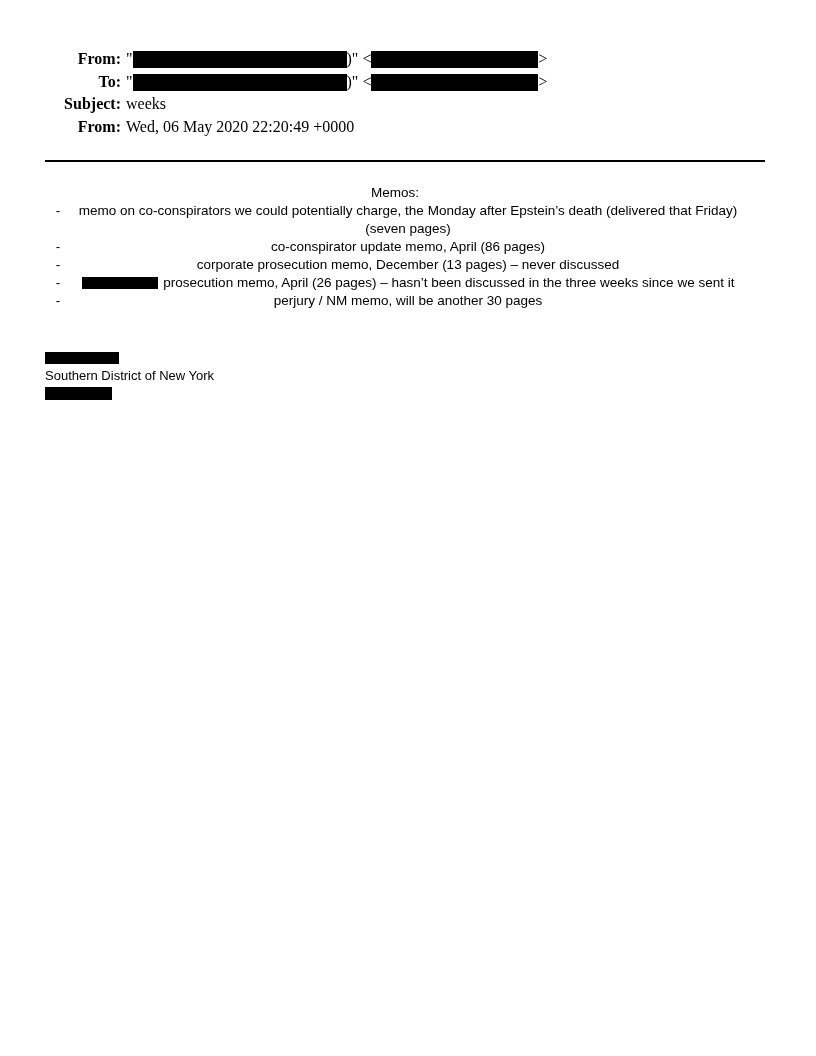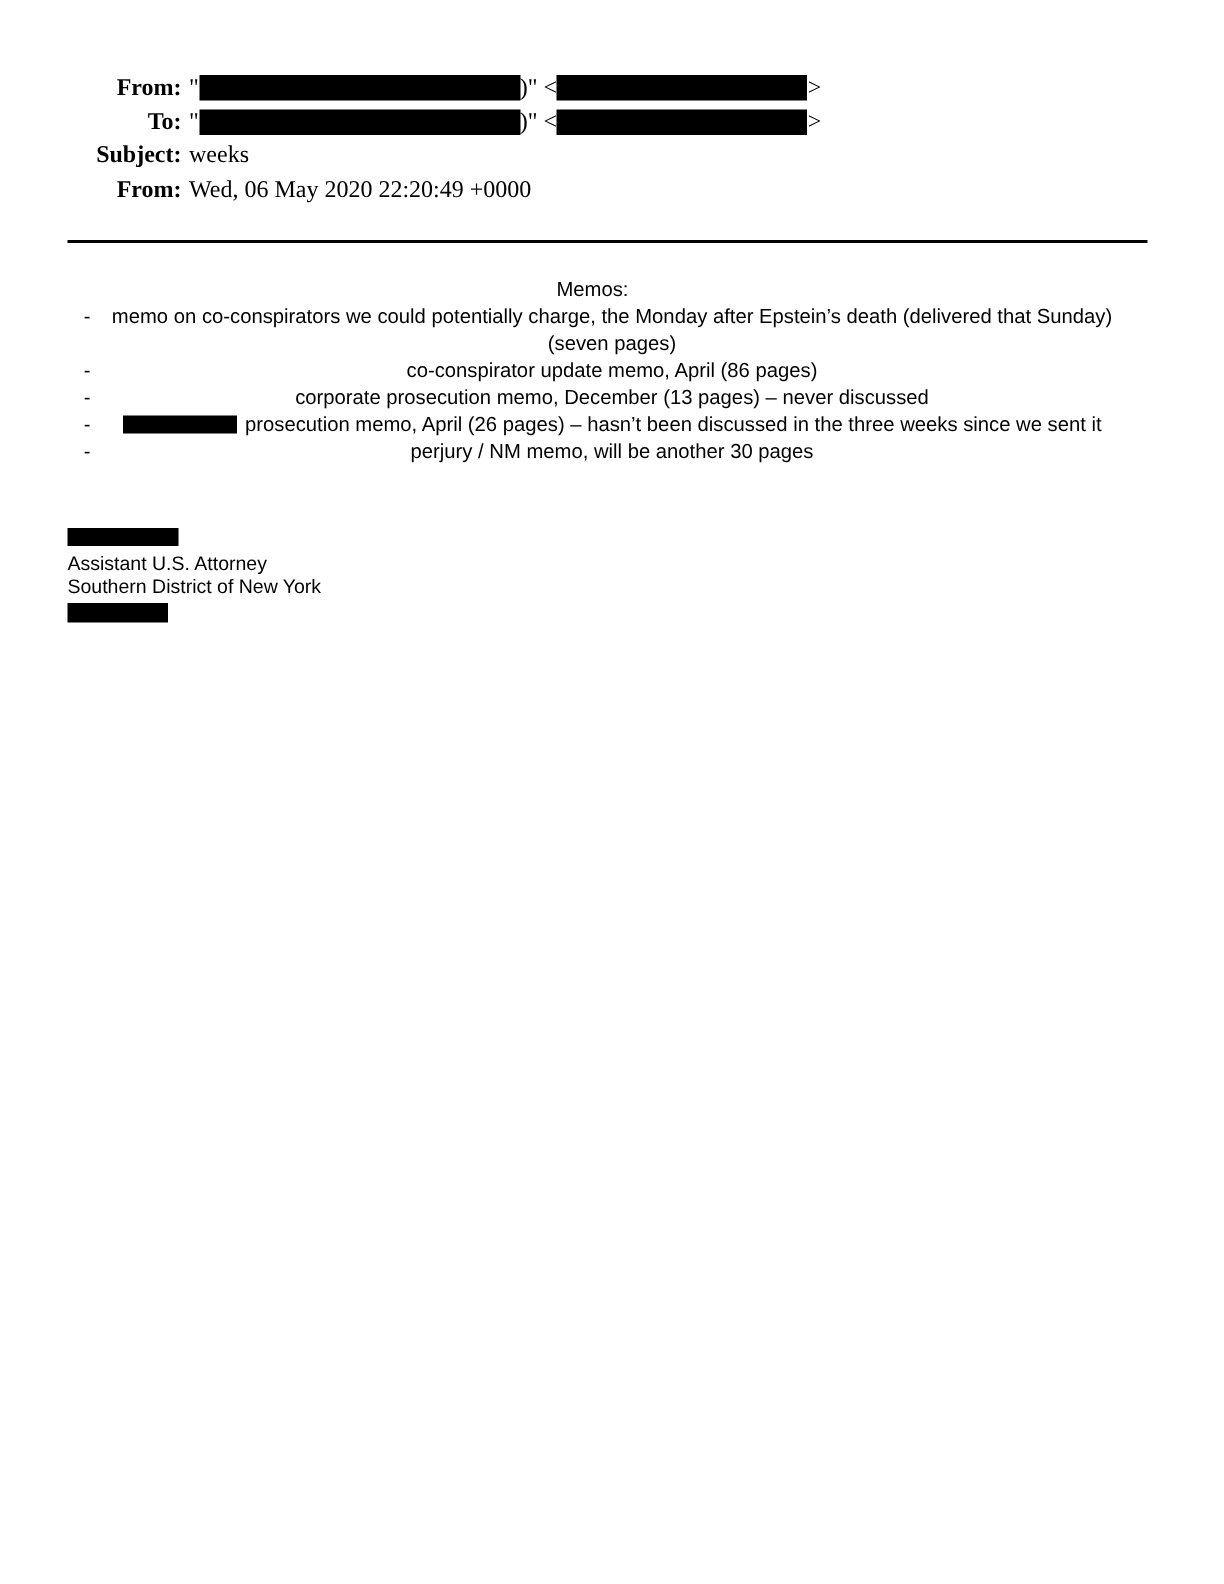--- a/index.html
+++ b/index.html
@@ -96,21 +96,21 @@
 
   <hr class="divider">
 
   <div class="email-body">
     <div>Memos:</div>
 
     <div class="bullet-list">
 
       <div class="bullet-item">
         <span class="bullet-marker">-</span>
-        <span class="bullet-text">memo on co-conspirators we could potentially charge, the Monday after Epstein’s death (delivered that Sunday) (seven pages)</span>
+        <span class="bullet-text">memo on co-conspirators we could potentially charge, the Monday after Epstein’s death (delivered that Friday) (seven pages)</span>
       </div>
 
       <div class="bullet-item">
         <span class="bullet-marker">-</span>
         <span class="bullet-text">co-conspirator update memo, April (86 pages)</span>
       </div>
 
       <div class="bullet-item">
         <span class="bullet-marker">-</span>
         <span class="bullet-text">corporate prosecution memo, December (13 pages) – never discussed</span>
@@ -124,18 +124,17 @@
       <div class="bullet-item">
         <span class="bullet-marker">-</span>
         <span class="bullet-text">perjury / NM memo, will be another 30 pages</span>
       </div>
 
     </div>
   </div>
 
   <div class="signature">
     <span class="redaction sig-redaction-name"></span>
-    <div>Assistant U.S. Attorney</div>
     <div>Southern District of New York</div>
     <span class="redaction sig-redaction-phone"></span>
   </div>
 
 </div>
 
 </body></html>

